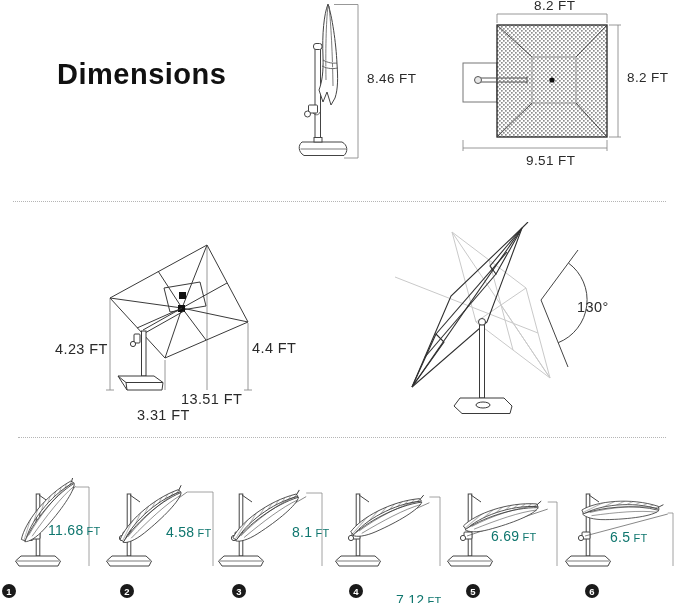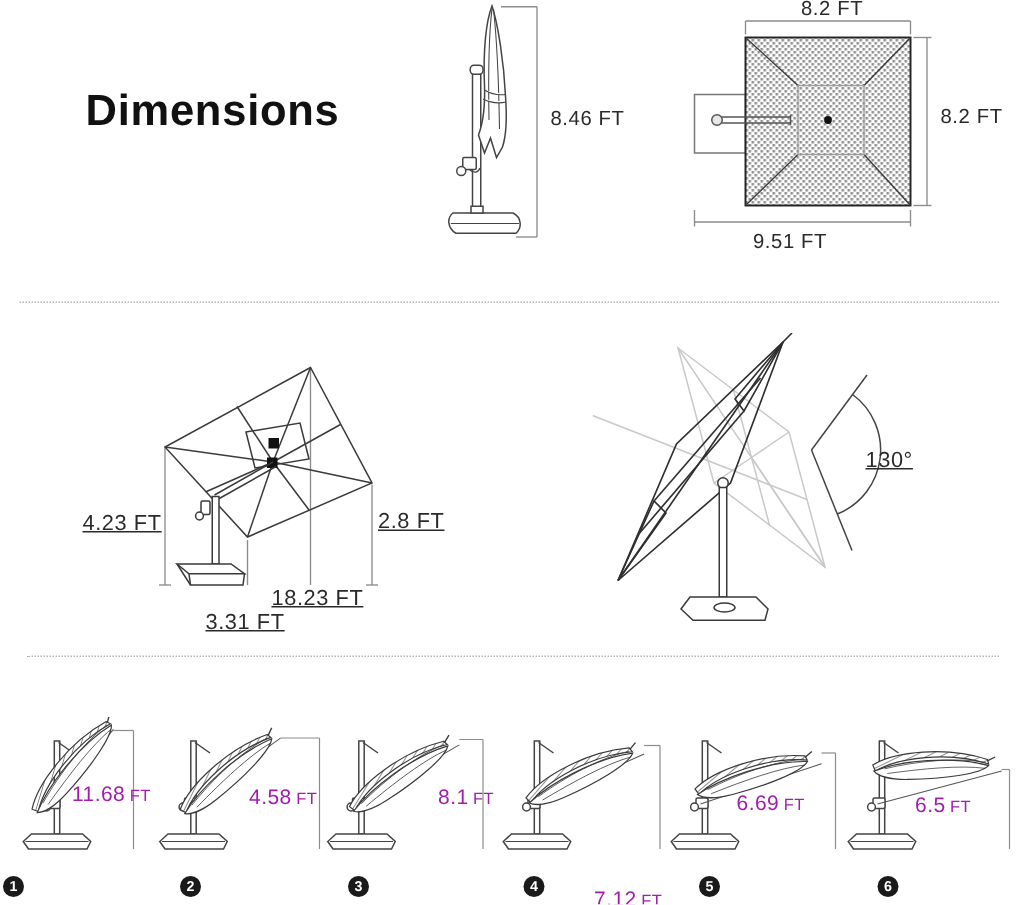--- a/index.html
+++ b/index.html
@@ -3,23 +3,23 @@
 <meta charset="utf-8">
 <style>
   html,body{margin:0;padding:0;background:#fff;}
   .page{
     position:relative;width:679px;height:603px;background:#ffffff;overflow:hidden;
     font-family:"Liberation Sans","DejaVu Sans",sans-serif;color:#1c1c1c;
   }
   .abs{position:absolute;}
   .title{font-size:29px;font-weight:700;letter-spacing:.5px;color:#111;}
   .dim-label{font-size:13.5px;color:#2a2a2a;letter-spacing:.4px;white-space:nowrap;}
-  .dim-label.mid{font-size:14.5px;text-decoration:underline;}
+  .dim-label.mid{font-size:14.5px;}
   .sep{position:absolute;height:0;border-top:1px dotted #a9a9a9;opacity:.85;}
-  .umb-label{position:absolute;white-space:nowrap;color:#a21caf;}
+  .umb-label{position:absolute;white-space:nowrap;color:#0f766e;}
   .umb-label .val{font-size:14px;letter-spacing:.3px;}
   .umb-label .unit{font-size:11px;letter-spacing:.3px;margin-left:3px;}
   .badge{
     position:absolute;width:14px;height:14px;border-radius:50%;background:#1a1a1a;
     color:#fff;font-size:9.5px;font-weight:700;display:flex;align-items:center;justify-content:center;
   }
   svg{display:block;}
 </style>
 </head>
 <body>
@@ -92,21 +92,21 @@
     <circle cx="97" cy="80" r="2.6" fill="#111"></circle>
     <g stroke="#555" stroke-width="1" fill="#e8e8e8">
       <line x1="26" y1="78" x2="72" y2="78" fill="none"></line>
       <line x1="26" y1="82" x2="72" y2="82" fill="none"></line>
       <line x1="72" y1="76.5" x2="72" y2="83.5" fill="none"></line>
       <circle cx="23" cy="80" r="3.5"></circle>
     </g>
   </svg>
   <span class="abs dim-label" style="left:534px;top:-2px;">8.2 FT</span>
   <span class="abs dim-label" style="left:627px;top:70px;">8.2 FT</span>
-  <span class="abs dim-label" style="left:502px;top:153px;">9.51 FT</span>
+  <span class="abs dim-label" style="left:526px;top:153px;">9.51 FT</span>
 
   <div class="sep" style="left:13px;top:201px;width:653px;"></div>
 
   <svg class="abs" style="left:50px;top:232px;" width="250" height="178" viewBox="0 0 250 178">
 
     <g stroke="#8c8c8c" stroke-width="0.9" fill="none">
       <line x1="60" y1="66" x2="60" y2="158"></line>
       <line x1="115" y1="128" x2="115" y2="158"></line>
       <line x1="157" y1="14" x2="157" y2="158"></line>
       <line x1="198" y1="91" x2="198" y2="158"></line>
@@ -134,23 +134,23 @@
       <line x1="134" y1="79" x2="95" y2="101"></line>
       <rect x="91.5" y="99" width="4.5" height="45"></rect>
       <rect x="84" y="102" width="6" height="9" rx="1"></rect>
       <circle cx="83" cy="112" r="2.6"></circle>
       <path d="M68,144 L104,144 L113,150.5 L76,150.5 Z"></path>
       <path d="M76,150.5 L113,150.5 L112,158 L77,158 Z"></path>
       <line x1="68" y1="144" x2="77" y2="158"></line>
     </g>
   </svg>
   <span class="abs dim-label mid" style="left:55px;top:341px;">4.23 FT</span>
-  <span class="abs dim-label mid" style="left:252px;top:340px;">2.8 FT</span>
+  <span class="abs dim-label mid" style="left:252px;top:340px;">4.4 FT</span>
   <span class="abs dim-label mid" style="left:137px;top:407px;">3.31 FT</span>
-  <span class="abs dim-label mid" style="left:181px;top:391px;">18.23 FT</span>
+  <span class="abs dim-label mid" style="left:181px;top:391px;">13.51 FT</span>
 
   <svg class="abs" style="left:395px;top:222px;" width="235" height="202" viewBox="0 0 235 202">
 
     <g stroke="#c9c9c9" stroke-width="1" fill="none">
       <polygon points="57,10 131,66 155,156 81,100"></polygon>
       <line x1="57" y1="10" x2="155" y2="156"></line>
       <line x1="94" y1="38" x2="118" y2="128"></line>
       <line x1="68,55" y1="55" x2="143" y2="111"></line>
       <line x1="106" y1="83" x2="155" y2="156"></line>
       <line x1="106" y1="83" x2="131" y2="66"></line>

